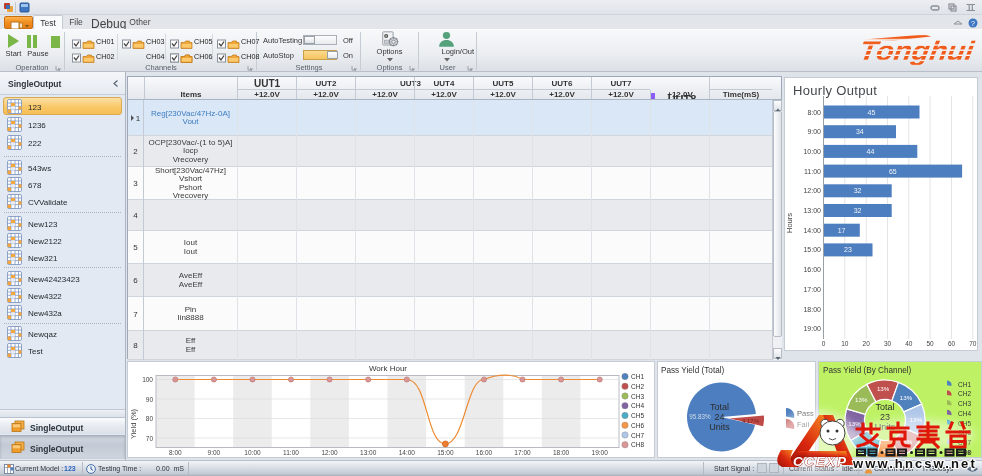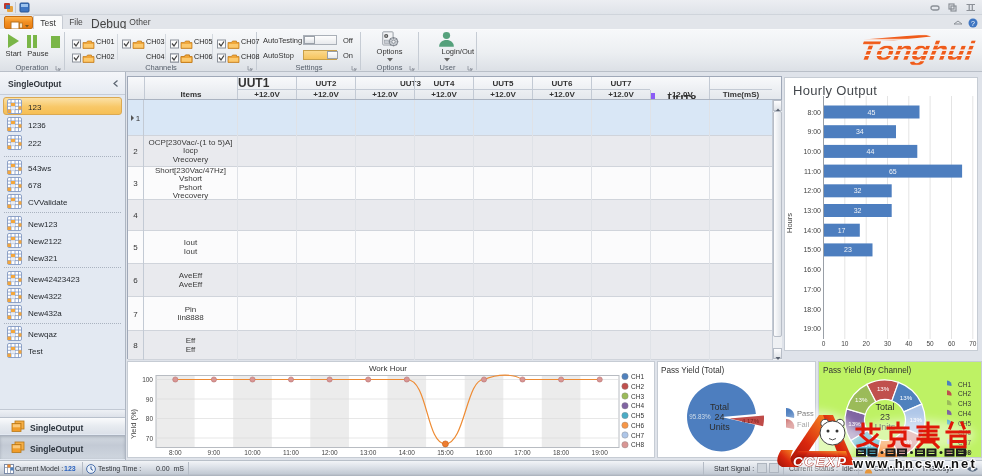--- a/index.html
+++ b/index.html
@@ -398,21 +398,21 @@
 <rect x="4" y="1" width="9" height="8" fill="#f5ad45" stroke="#b77817" stroke-width="0.8"></rect>
 <rect x="1" y="3.5" width="9" height="8" fill="#f09c2a" stroke="#b77817" stroke-width="0.8"></rect>
 <rect x="1.8" y="4.3" width="7.4" height="3" fill="#fbc97a"></rect>
 </svg>
       <div class="abs" style="left:30px;top:8px;font-size:8.5px;font-weight:bold;color:#2b333d;">SingleOutput</div>
     </div>
 </div>
 
 <div class="abs" id="table" style="left:127px;top:76px;width:655px;height:283px;background:#fbfbfc;border:1px solid #9fa8b8;">
   <div class="abs" style="left:0;top:0;width:653px;height:23px;background:linear-gradient(#f8f9fb,#e3e7ec);"></div>
-  <div class="abs" style="left:109px;top:0;width:59px;height:13px;border-left:1px solid #c3cad4;border-bottom:1px solid #c3cad4;font-size:12px;font-weight:bold;color:#333;text-align:left;line-height:13px;">UUT1</div>
+  <div class="abs" style="left:109px;top:0;width:59px;height:13px;border-left:1px solid #c3cad4;border-bottom:1px solid #c3cad4;font-size:10px;font-weight:bold;color:#333;text-align:center;line-height:13px;">UUT1</div>
   <div class="abs" style="left:109px;top:13px;width:59px;height:10px;border-left:1px solid #c3cad4;font-size:8px;font-weight:bold;color:#333;text-align:center;line-height:10px;">+12.0V</div>
   <div class="abs" style="left:168px;top:0;width:59px;height:13px;border-left:1px solid #c3cad4;border-bottom:1px solid #c3cad4;font-size:8px;font-weight:bold;color:#333;text-align:center;line-height:13px;">UUT2</div>
   <div class="abs" style="left:168px;top:13px;width:59px;height:10px;border-left:1px solid #c3cad4;font-size:8px;font-weight:bold;color:#333;text-align:center;line-height:10px;">+12.0V</div>
   <div class="abs" style="left:227px;top:0;width:59px;height:13px;border-left:1px solid #c3cad4;border-bottom:1px solid #c3cad4;font-size:8px;font-weight:bold;color:#333;text-align:center;line-height:13px;padding-left:44px;">UUT3</div>
   <div class="abs" style="left:227px;top:13px;width:59px;height:10px;border-left:1px solid #c3cad4;font-size:8px;font-weight:bold;color:#333;text-align:center;line-height:10px;">+12.0V</div>
   <div class="abs" style="left:286px;top:0;width:59px;height:13px;border-left:1px solid #c3cad4;border-bottom:1px solid #c3cad4;font-size:8px;font-weight:bold;color:#333;text-align:center;line-height:13px;">UUT4</div>
   <div class="abs" style="left:286px;top:13px;width:59px;height:10px;border-left:1px solid #c3cad4;font-size:8px;font-weight:bold;color:#333;text-align:center;line-height:10px;">+12.0V</div>
   <div class="abs" style="left:345px;top:0;width:59px;height:13px;border-left:1px solid #c3cad4;border-bottom:1px solid #c3cad4;font-size:8px;font-weight:bold;color:#333;text-align:center;line-height:13px;">UUT5</div>
   <div class="abs" style="left:345px;top:13px;width:59px;height:10px;border-left:1px solid #c3cad4;font-size:8px;font-weight:bold;color:#333;text-align:center;line-height:10px;">+12.0V</div>
   <div class="abs" style="left:404px;top:0;width:59px;height:13px;border-left:1px solid #c3cad4;border-bottom:1px solid #c3cad4;font-size:8px;font-weight:bold;color:#333;text-align:center;line-height:13px;">UUT6</div>
@@ -421,20 +421,21 @@
   <div class="abs" style="left:463px;top:13px;width:59px;height:10px;border-left:1px solid #c3cad4;font-size:8px;font-weight:bold;color:#333;text-align:center;line-height:10px;">+12.0V</div>
   <div class="abs" style="left:522px;top:16px;width:59px;height:13px;border-left:5px solid #8b5cf6;border-bottom:1px solid #c3cad4;font-size:11px;font-weight:bold;color:#333;text-align:center;line-height:13px;">UUT8</div>
   <div class="abs" style="left:522px;top:13px;width:59px;height:10px;border-left:1px solid #c3cad4;font-size:8px;font-weight:bold;color:#333;text-align:center;line-height:10px;">+12.0V</div>
   <div class="abs" style="left:16px;top:13px;width:93px;height:10px;border-left:1px solid #c3cad4;font-size:8px;font-weight:bold;color:#333;text-align:center;line-height:10px;">Items</div>
   <div class="abs" style="left:581px;top:13px;width:63px;height:10px;border-left:1px solid #c3cad4;font-size:8px;font-weight:bold;color:#333;text-align:center;line-height:10px;">Time(mS)</div>
   <div class="abs" style="left:581px;top:0px;width:63px;height:13px;border-left:1px solid #c3cad4;border-bottom:1px solid #c3cad4;"></div>
   <div class="abs" style="left:16px;top:0;width:1px;height:13px;background:#c3cad4;"></div>
   <div class="abs" style="left:0;top:22px;width:653px;height:1px;background:#aab3c1;"></div>
   <div class="abs" style="left:0;top:23px;width:653px;height:36px;background:#d9e7f6;border-bottom:1px solid #d0d4db;"></div>
   <div class="abs" style="left:0;top:23px;width:16px;height:36px;border-right:1px solid #c3cad4;font-size:8px;color:#333;display:flex;align-items:center;justify-content:center;"><span style="display:inline-block;width:0;height:0;border-left:3.5px solid #555;border-top:3px solid transparent;border-bottom:3px solid transparent;margin-right:2px;"></span>1</div>
+  <div class="abs" style="left:16px;top:23px;width:93px;height:36px;display:flex;align-items:center;justify-content:center;text-align:center;font-size:8px;line-height:8.2px;color:#3e7cc0;">Reg[230Vac/47Hz-0A]<br>Vout</div>
   <div class="abs" style="left:109px;top:23px;width:1px;height:36px;background:#dfe2e7;"></div>
   <div class="abs" style="left:168px;top:23px;width:1px;height:36px;background:#dfe2e7;"></div>
   <div class="abs" style="left:227px;top:23px;width:1px;height:36px;background:#dfe2e7;"></div>
   <div class="abs" style="left:286px;top:23px;width:1px;height:36px;background:#dfe2e7;"></div>
   <div class="abs" style="left:345px;top:23px;width:1px;height:36px;background:#dfe2e7;"></div>
   <div class="abs" style="left:404px;top:23px;width:1px;height:36px;background:#dfe2e7;"></div>
   <div class="abs" style="left:463px;top:23px;width:1px;height:36px;background:#dfe2e7;"></div>
   <div class="abs" style="left:522px;top:23px;width:1px;height:36px;background:#dfe2e7;"></div>
   <div class="abs" style="left:581px;top:23px;width:1px;height:36px;background:#dfe2e7;"></div>
   <div class="abs" style="left:0;top:59px;width:653px;height:31px;background:#e9eaee;border-bottom:1px solid #d0d4db;"></div>

